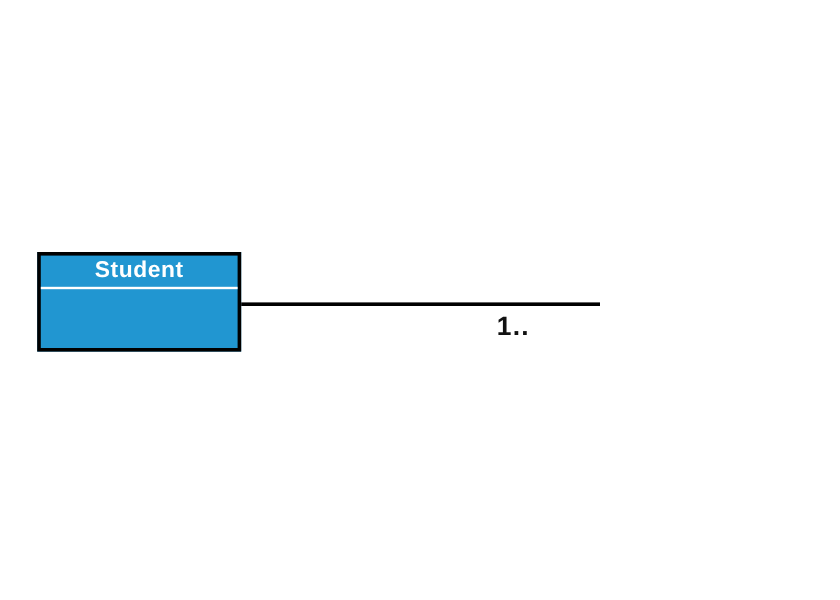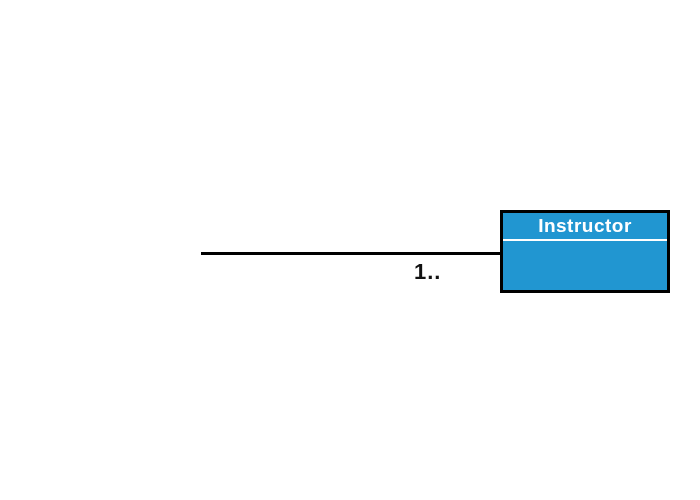--- a/index.html
+++ b/index.html
@@ -61,24 +61,24 @@
     font-size: 22px;
     font-weight: 600;
     letter-spacing: 1px;
   }
 </style>
 </head>
 <body>
 
 <div class="canvas">
 
-
-  <div class="uml-class instructor">
-    <div class="uml-title">Instructor</div>
+  <div class="uml-class student">
+    <div class="uml-title">Student</div>
     <div class="uml-divider"></div>
     <div class="uml-body"></div>
   </div>
+
 
   <div class="assoc-line"></div>
 
   <div class="multiplicity">1..</div>
 
 </div>
 
 </body></html>

